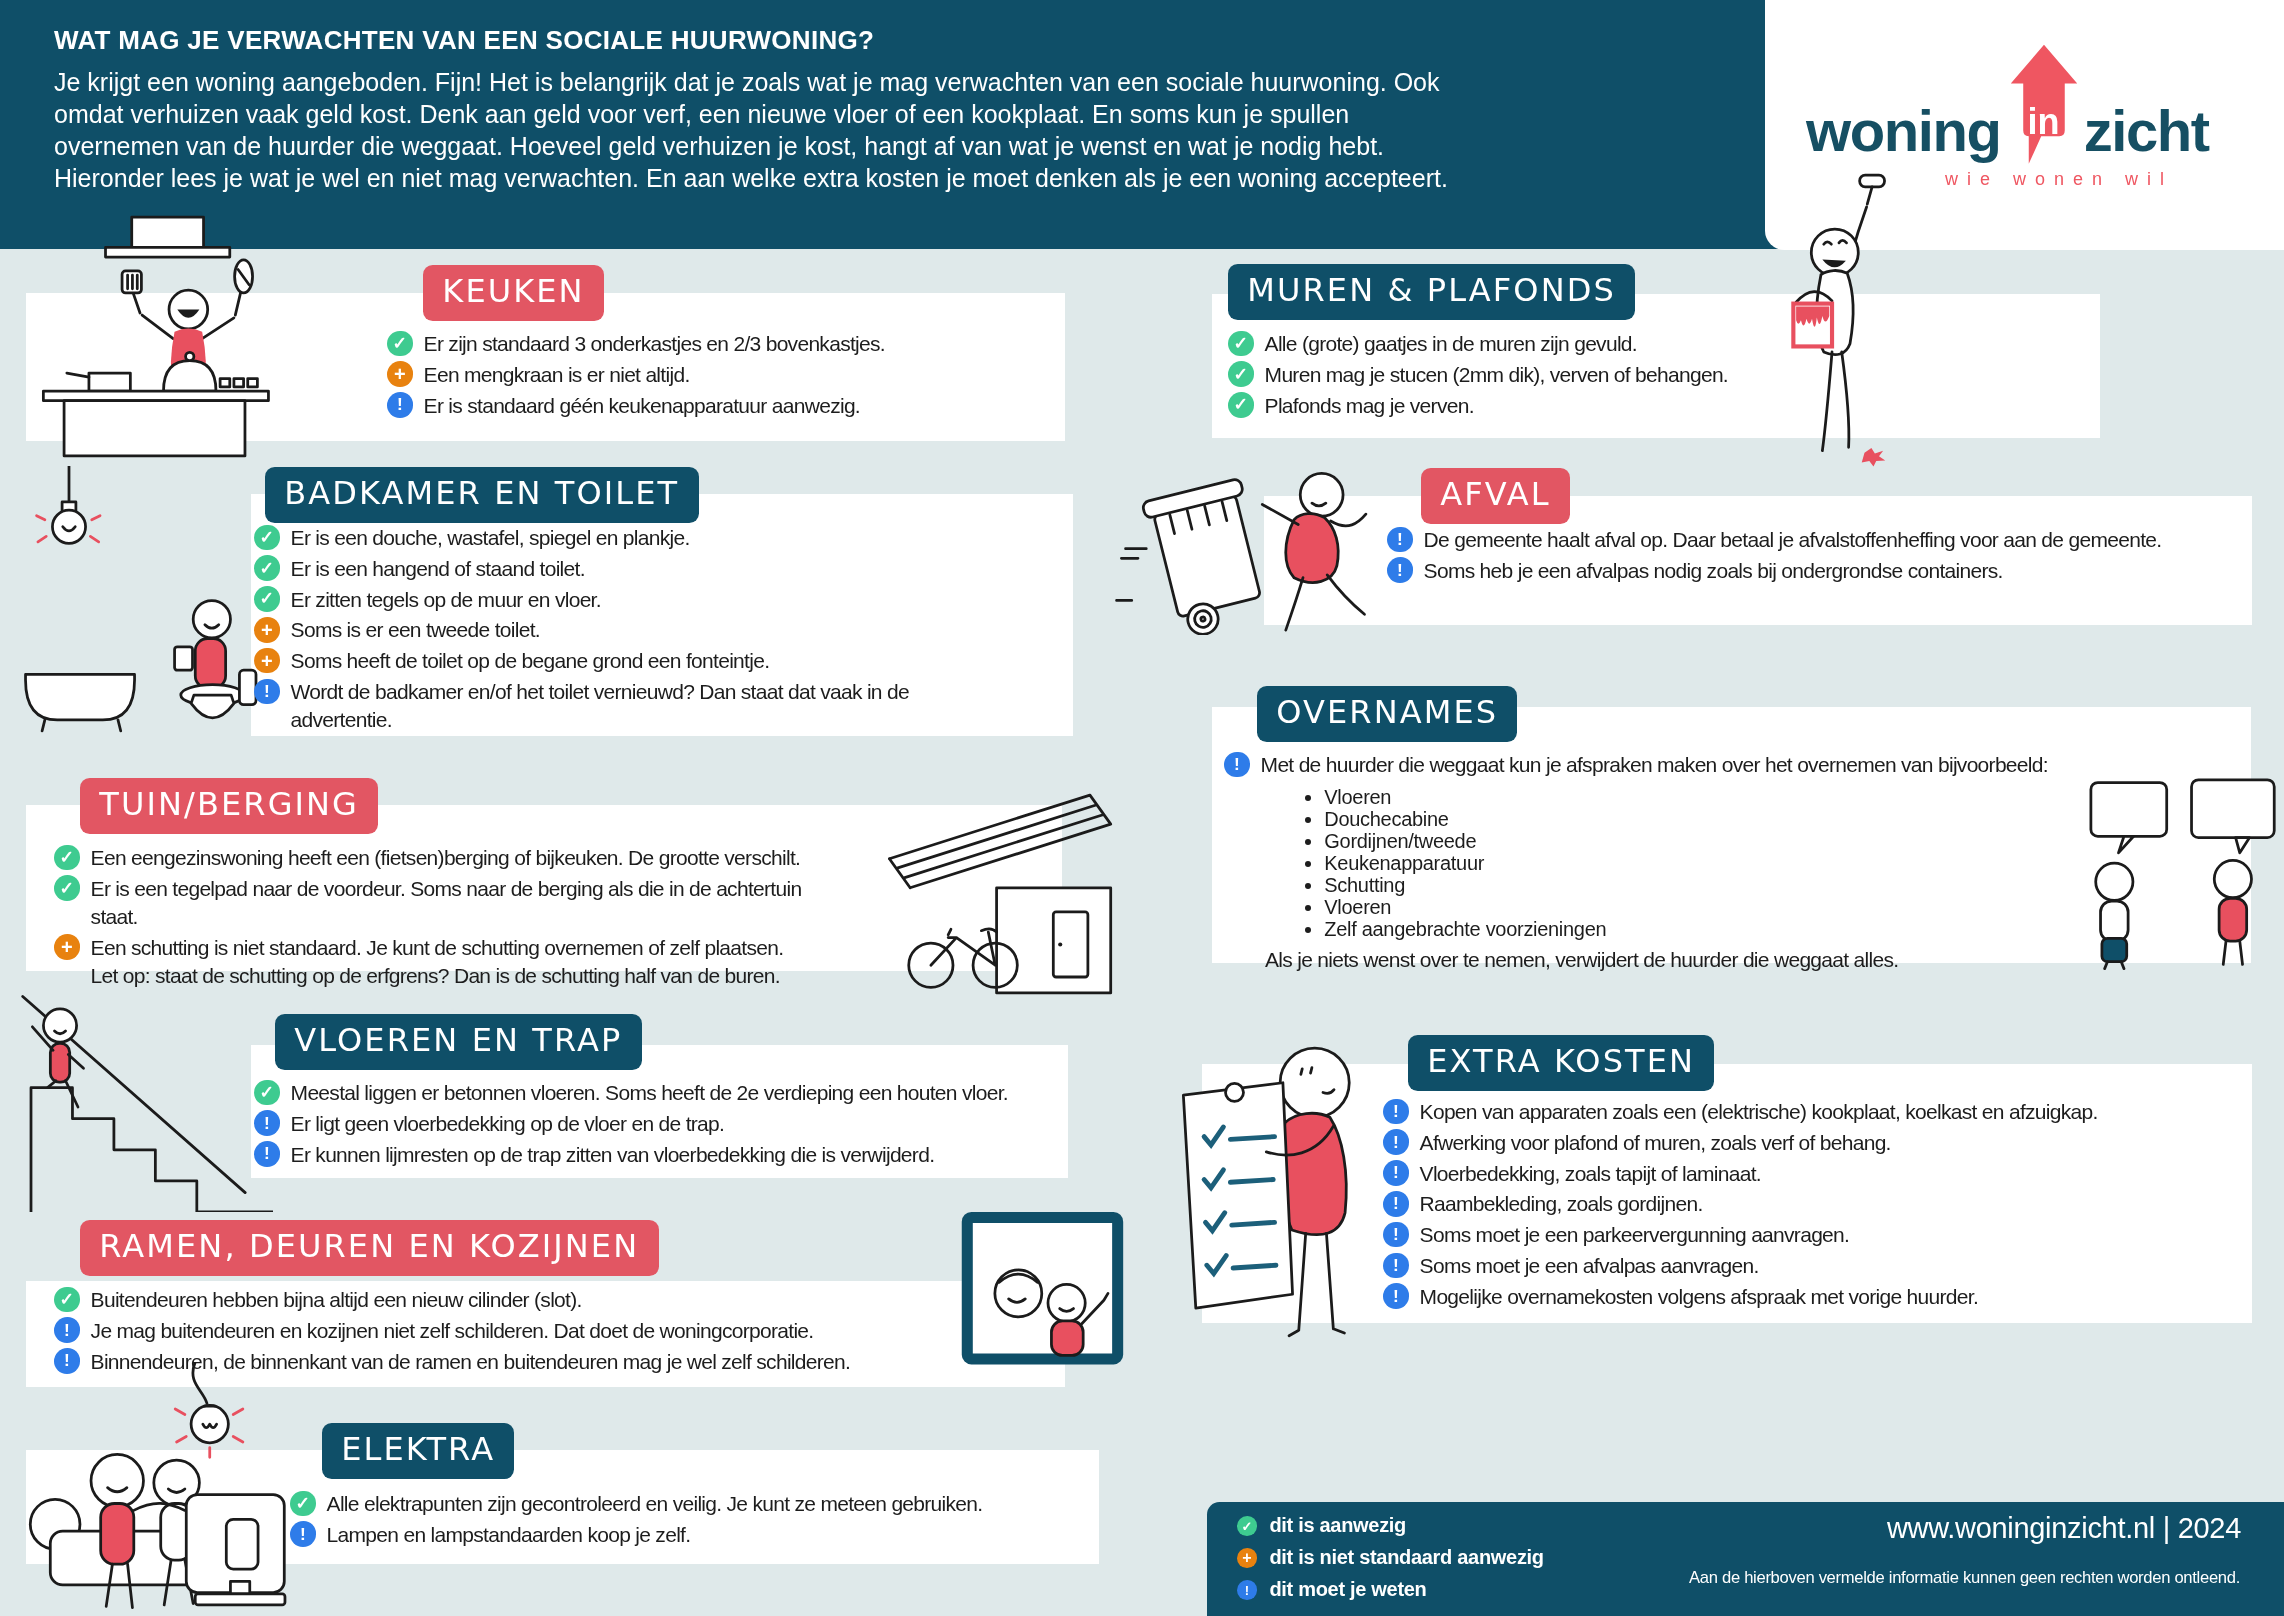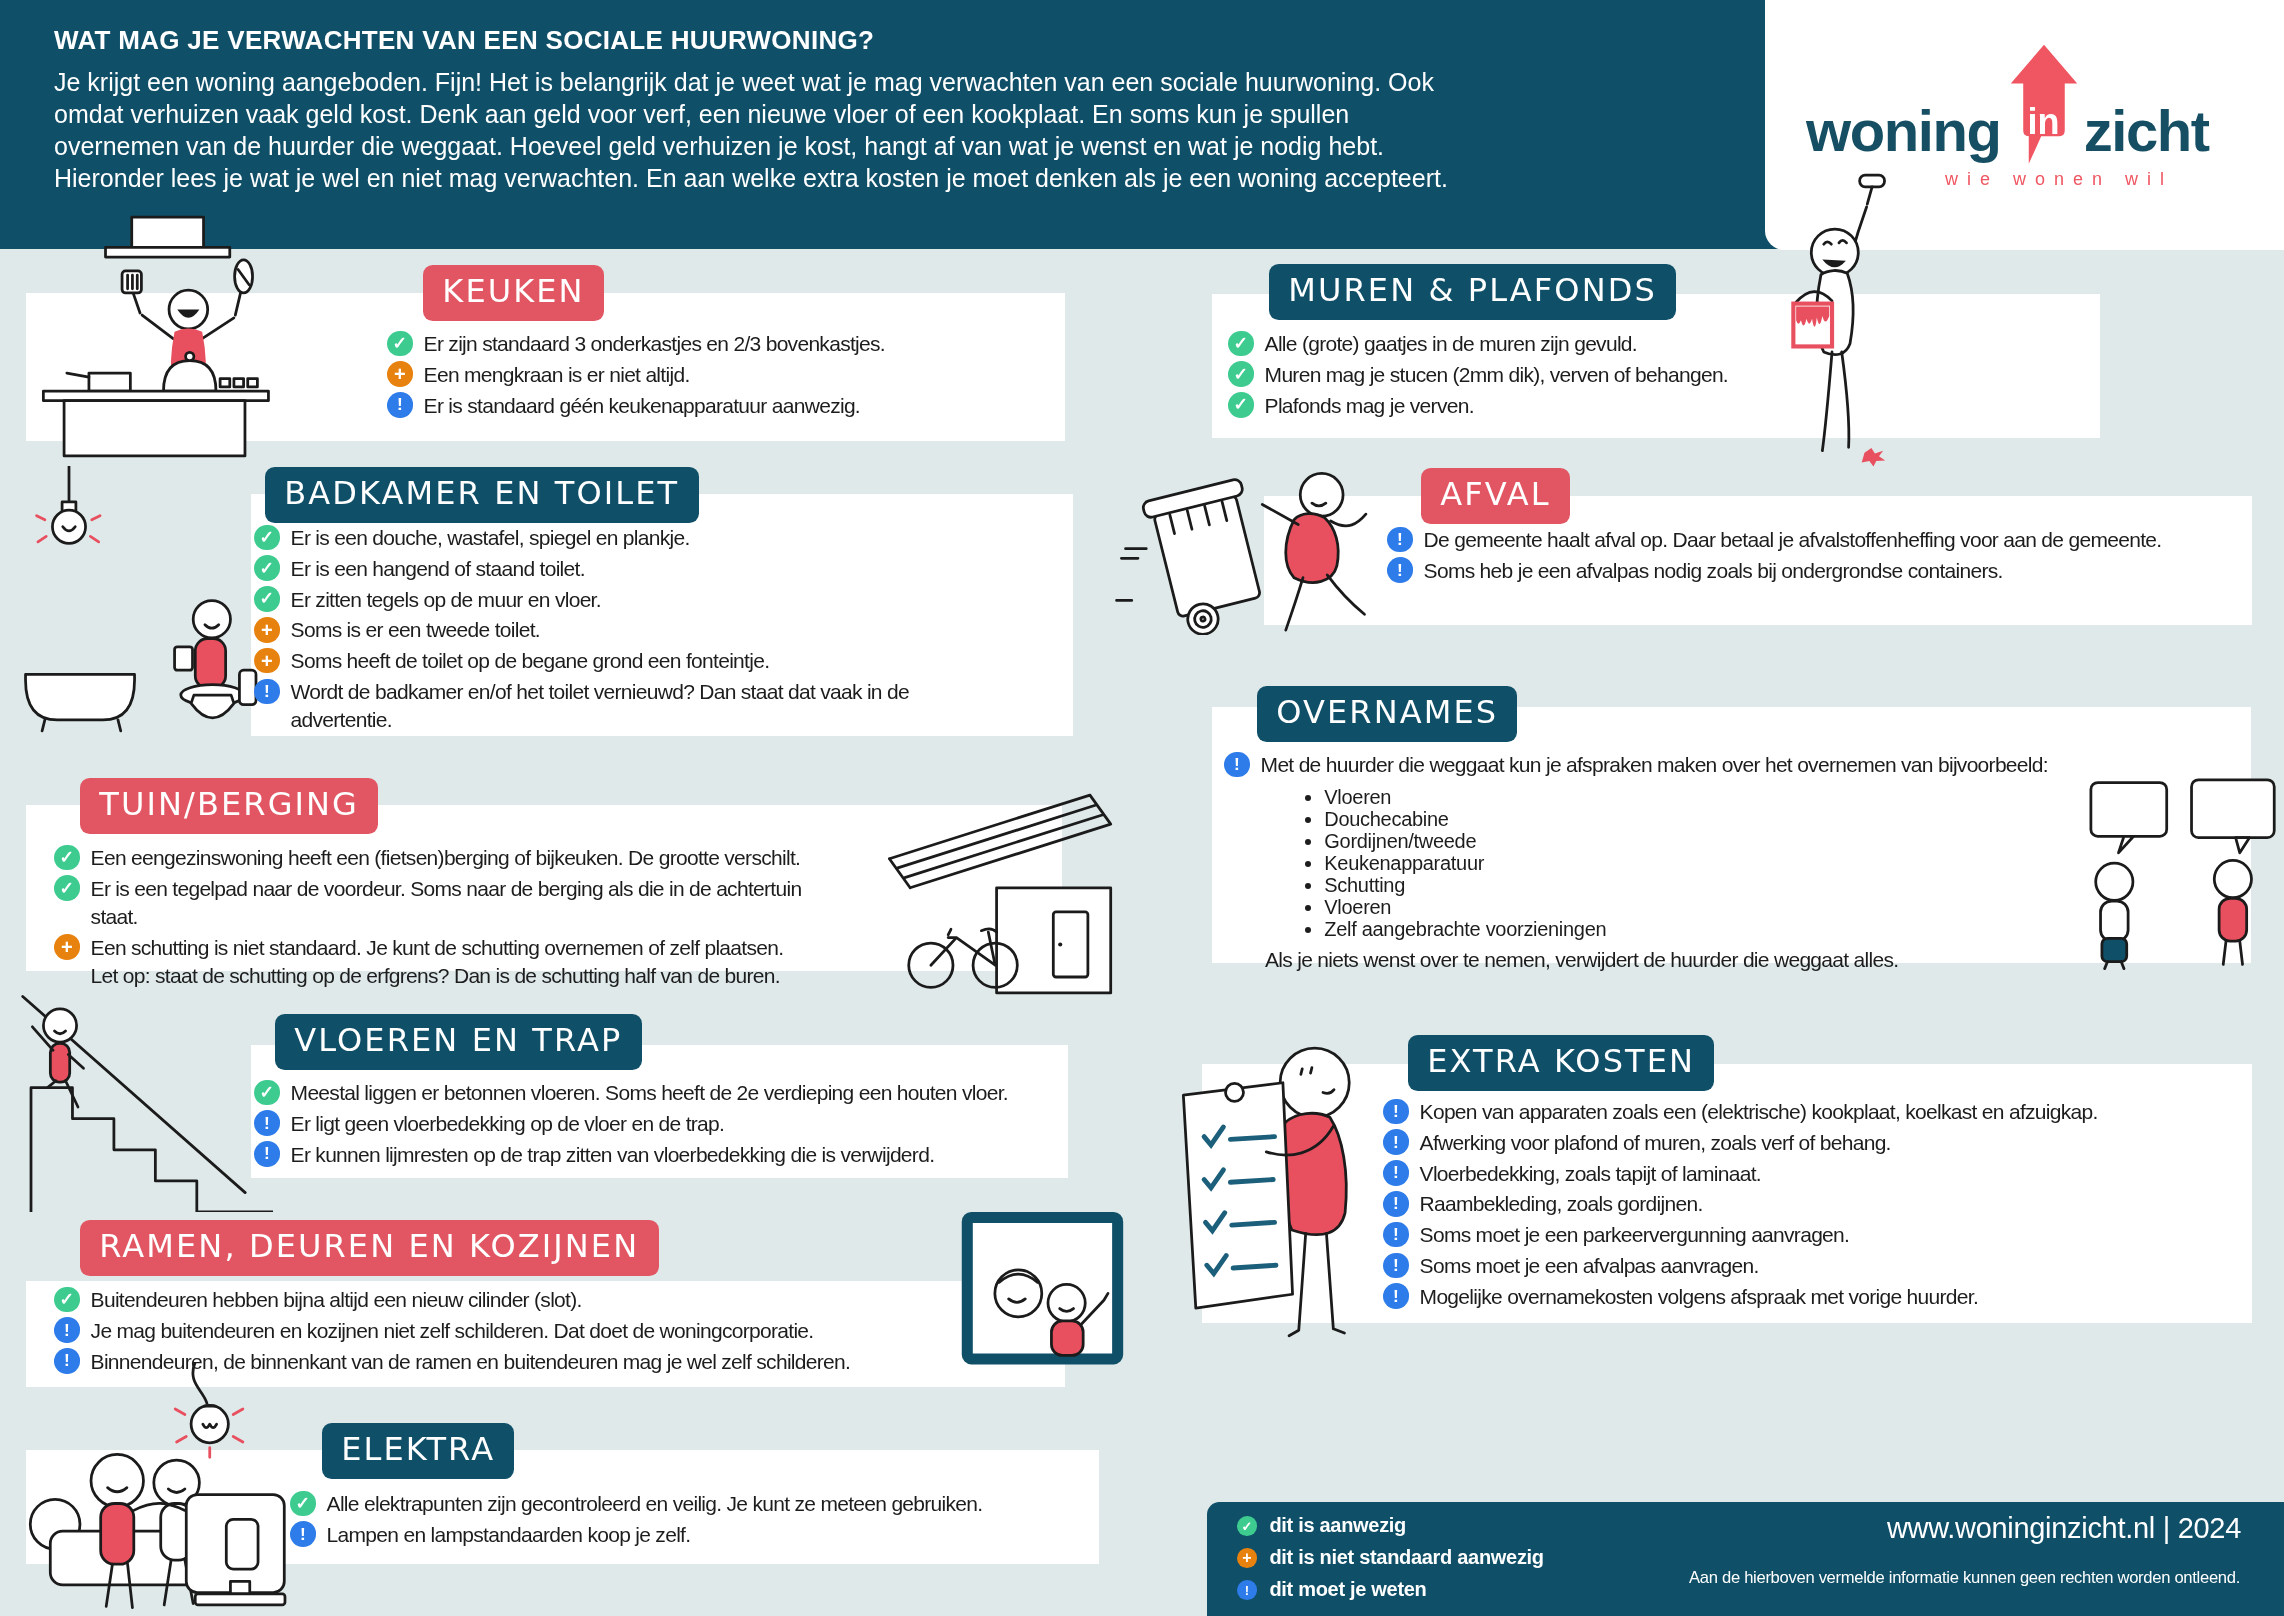--- a/index.html
+++ b/index.html
@@ -62,21 +62,21 @@
   .teall{stroke:#1c5f7a;stroke-width:7;fill:none;stroke-linecap:round;}
   .dkfill{fill:#0f4f68;stroke:#1b1b1b;stroke-width:4;}
 </style>
 </head>
 <body>
 
 <div class="band"></div>
 <div class="band-right"></div>
 <h1 class="page-title">WAT MAG JE VERWACHTEN VAN EEN SOCIALE HUURWONING?</h1>
 <div class="intro">
-  <div>Je krijgt een woning aangeboden. Fijn! Het is belangrijk dat je weet wat je mag verwachten van een sociale huurwoning. Ook</div>
+  <div>Je krijgt een woning aangeboden. Fijn! Het is belangrijk dat je zoals wat je mag verwachten van een sociale huurwoning. Ook</div>
   <div>omdat verhuizen vaak geld kost. Denk aan geld voor verf, een nieuwe vloer of een kookplaat. En soms kun je spullen</div>
   <div>overnemen van de huurder die weggaat. Hoeveel geld verhuizen je kost, hangt af van wat je wenst en wat je nodig hebt.</div>
   <div>Hieronder lees je wat je wel en niet mag verwachten. En aan welke extra kosten je moet denken als je een woning accepteert.</div>
 </div>
 
 <div class="logo-panel">
   <div class="logo-row">
     <span class="logo-word">woning</span>
     <span class="logo-house">
       <svg viewBox="0 0 104 196">
@@ -94,21 +94,21 @@
 <div class="panel" style="left:251px;top:494px;width:822px;height:242px;"></div>
 <div class="panel" style="left:1264px;top:496px;width:988px;height:129px;"></div>
 <div class="panel" style="left:26px;top:805px;width:1036px;height:166px;"></div>
 <div class="panel" style="left:1212px;top:707px;width:1039px;height:256px;"></div>
 <div class="panel" style="left:251px;top:1045px;width:817px;height:133px;"></div>
 <div class="panel" style="left:1202px;top:1064px;width:1050px;height:259px;"></div>
 <div class="panel" style="left:26px;top:1281px;width:1039px;height:106px;"></div>
 <div class="panel" style="left:25.6px;top:1450px;width:1073px;height:114px;"></div>
 
 <div class="badge red" style="left:423px;top:265px;">KEUKEN</div>
-<div class="badge teal" style="left:1269px;top:264px;text-align:center;">MUREN &amp; PLAFONDS</div>
+<div class="badge teal" style="left:1228px;top:264px;text-align:center;">MUREN &amp; PLAFONDS</div>
 <div class="badge teal" style="left:265px;top:467px;">BADKAMER EN TOILET</div>
 <div class="badge red" style="left:1421px;top:468px;">AFVAL</div>
 <div class="badge red" style="left:80px;top:778px;">TUIN/BERGING</div>
 <div class="badge teal" style="left:1257px;top:686px;">OVERNAMES</div>
 <div class="badge teal" style="left:275px;top:1014px;">VLOEREN EN TRAP</div>
 <div class="badge teal" style="left:1408px;top:1035px;">EXTRA KOSTEN</div>
 <div class="badge red" style="left:80px;top:1220px;">RAMEN, DEUREN EN KOZIJNEN</div>
 <div class="badge teal" style="left:322px;top:1423px;">ELEKTRA</div>
 
 <div class="items" style="left:387px;top:330px;width:663px;">

